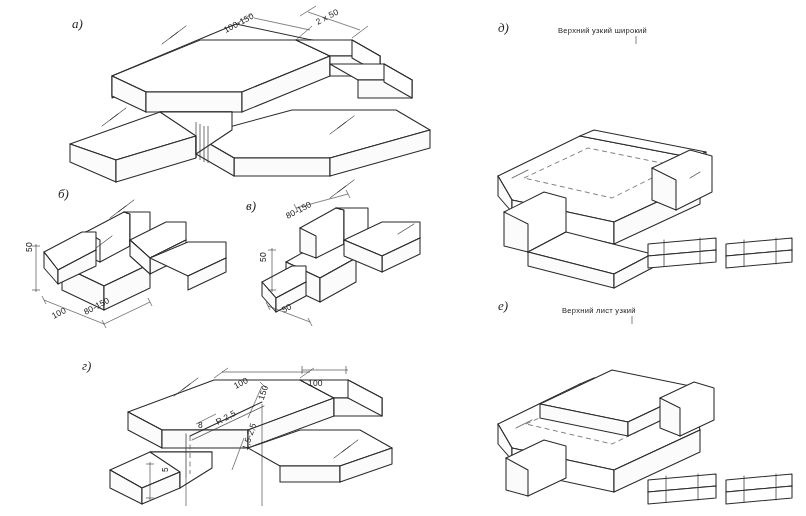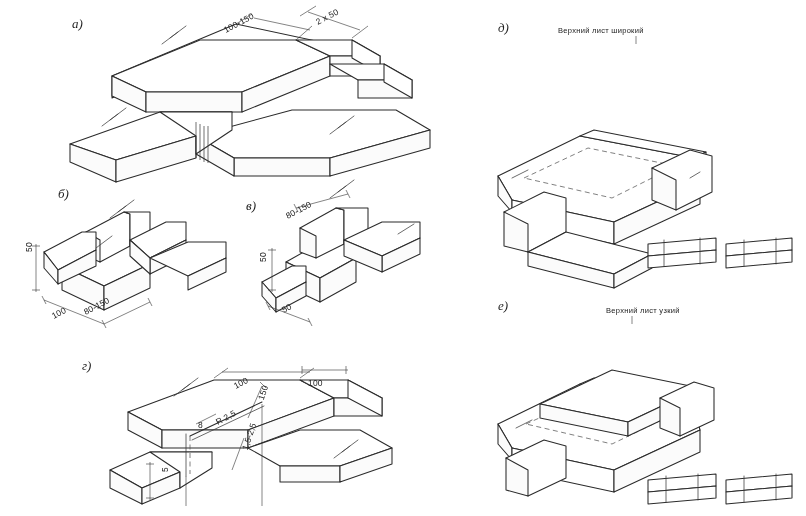--- a/index.html
+++ b/index.html
@@ -263,22 +263,22 @@
 
   </svg>
 
   <div class="label" style="left:72px; top:16px;">а)</div>
   <div class="label" style="left:58px; top:186px;">б)</div>
   <div class="label" style="left:246px; top:198px;">в)</div>
   <div class="label" style="left:82px; top:358px;">г)</div>
   <div class="label" style="left:498px; top:20px;">д)</div>
   <div class="label" style="left:498px; top:298px;">е)</div>
 
-  <div class="caption" style="left:558px; top:26px;">Верхний лист широкий</div>
-  <div class="caption" style="left:562px; top:306px;margin-left:44px;">Верхний лист узкий</div>
+  <div class="caption" style="left:558px; top:26px;">Верхний узкий широкий</div>
+  <div class="caption" style="left:562px; top:306px;">Верхний лист узкий</div>
 
   <div class="dim" style="left:222px; top:26px; transform:rotate(-28deg); transform-origin:left top;">100-150</div>
   <div class="dim" style="left:314px; top:18px; transform:rotate(-28deg); transform-origin:left top;">2 x 50</div>
 
   <div class="dim" style="left:24px; top:252px; transform:rotate(-90deg); transform-origin:left top;">50</div>
   <div class="dim" style="left:50px; top:312px; transform:rotate(-28deg); transform-origin:left top;">100</div>
   <div class="dim" style="left:82px; top:308px; transform:rotate(-28deg); transform-origin:left top;">80-150</div>
 
   <div class="dim" style="left:284px; top:212px; transform:rotate(-28deg); transform-origin:left top;">80-150</div>
   <div class="dim" style="left:258px; top:262px; transform:rotate(-90deg); transform-origin:left top;">50</div>

